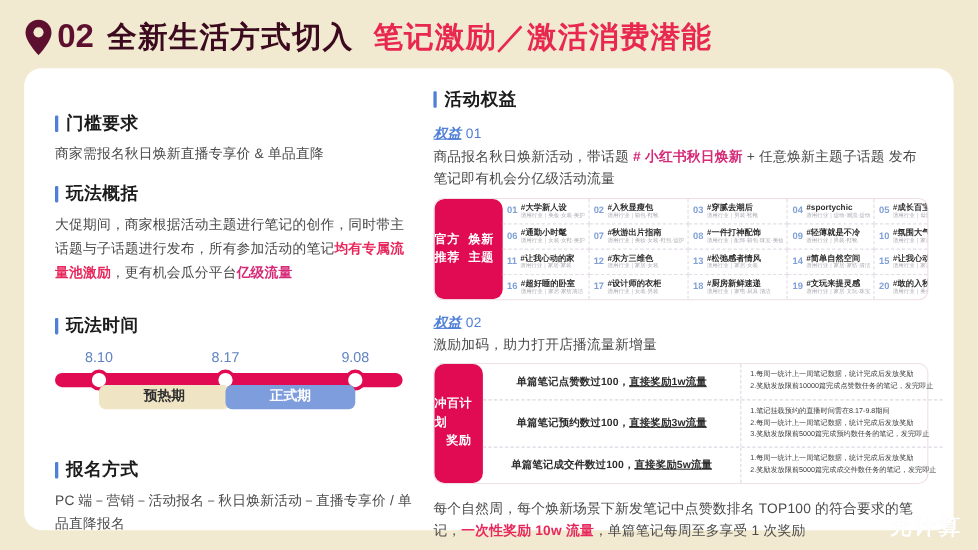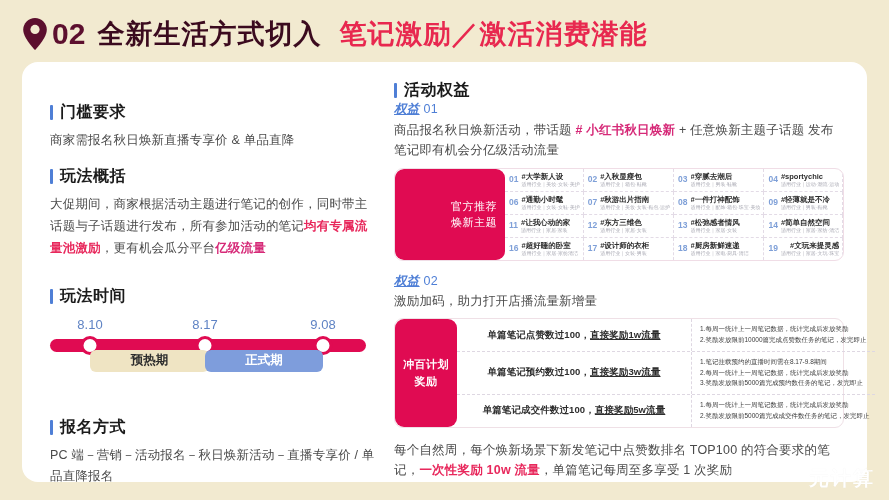--- a/index.html
+++ b/index.html
@@ -89,24 +89,23 @@
   .benefit-tag i{font-style:italic;font-weight:bold;text-decoration:underline;}
 
   
   .topic-tbl{
     position:relative;margin-top:8px;display:flex;
     border:1px solid #f0dde6;border-radius:9px;overflow:hidden;
     background:#fff;
   }
   .topic-head{
     width:62px;flex:none;background:#e00b52;color:#fff;
-    display:flex;flex-direction:column;align-items:center;justify-content:center;
-    font-size:11px;font-weight:normal;line-height:1.5;border-radius:9px;
+    display:flex;flex-direction:row;align-items:center;justify-content:center;
+    font-size:11px;font-weight:bold;line-height:1.5;border-radius:9px;
     letter-spacing:.5px;
-    padding-left:48px;
   }
   .topic-grid{
     flex:1;display:grid;grid-template-columns:repeat(5,1fr);
   }
   .topic-cell{
     display:flex;align-items:flex-start;gap:3px;padding:3px 3px 3px 4px;
     border-right:1px dashed #e3dbe6;border-bottom:1px dashed #e3dbe6;
     min-height:17px;box-sizing:border-box;
   }
   .topic-grid .topic-cell:nth-child(5n){border-right:none;}
@@ -114,21 +113,21 @@
   .t-no{font-size:8.5px;color:#7fa0d8;font-weight:bold;flex:none;padding-top:2px;}
   .t-body{min-width:0;}
   .t-name{font-size:7.5px;color:#2d2d2d;font-weight:bold;line-height:1.25;white-space:nowrap;overflow:hidden;}
   .t-sub{font-size:5px;color:#a9a9b3;line-height:1.3;white-space:nowrap;overflow:hidden;}
 
   
   .reward-tbl{
     margin-top:8px;display:flex;border:1px solid #efe0e6;border-radius:9px;
   }
   .reward-head{
-    width:62px;flex:none;background:#e00b52;color:#fff;border-radius:9px;
+    width:44px;flex:none;background:#e00b52;color:#fff;border-radius:9px;
     display:flex;flex-direction:column;align-items:center;justify-content:center;
     font-size:11px;font-weight:bold;line-height:1.55;letter-spacing:.4px;
   }
   .reward-rows{flex:1;display:flex;flex-direction:column;}
   .reward-row{
     flex:1;display:flex;align-items:stretch;
     border-bottom:1px dashed #ded7e2;
   }
   .reward-row:last-child{border-bottom:none;}
   .r-cond{
@@ -202,21 +201,21 @@
 
       <div class="blk" style="margin-top:28px;">
         <div class="sec-title">报名方式</div>
         <div class="body-text">PC 端－营销－活动报名－秋日焕新活动－直播专享价 / 单品直降报名</div>
       </div>
 
     </div>
 
     <div class="col-right">
 
-      <div class="sec-title" style="margin-bottom:0;">活动权益</div>
+      <div class="sec-title" style="margin-bottom:12px;">活动权益</div>
 
       <div>
         <div class="benefit-tag"><i>权益</i> <span>01</span></div>
         <div class="body-text" style="line-height:1.6;"><span>商品报名秋日焕新活动，带话题 </span><span class="hot2"># 小红书秋日焕新</span><span> + 任意焕新主题子话题 发布笔记即有机会分亿级活动流量</span></div>
       </div>
 
       <div class="topic-tbl">
         <div class="topic-head">
           <span>官方推荐</span>
           <span>焕新主题</span>
@@ -344,21 +343,21 @@
             <div class="topic-cell">
               <span class="t-no">18</span>
               <span class="t-body">
                 <span class="t-name" style="display: block;">#厨房新鲜速递</span>
                 <span class="t-sub" style="display: block;">适用行业｜家电·厨具·清洁</span>
               </span>
             </div>
             <div class="topic-cell">
               <span class="t-no">19</span>
               <span class="t-body">
-                <span class="t-name" style="display: block; text-align: right;">#文玩来提灵感</span>
+                <span class="t-name" style="display: block;">#文玩来提灵感</span>
                 <span class="t-sub" style="display: block;">适用行业｜家居·文玩·珠宝</span>
               </span>
             </div>
             <div class="topic-cell">
               <span class="t-no">20</span>
               <span class="t-body">
                 <span class="t-name" style="display: block;">#敢的入秋企划</span>
                 <span class="t-sub" style="display: block;">适用行业｜美妆·服护</span>
               </span>
             </div>

